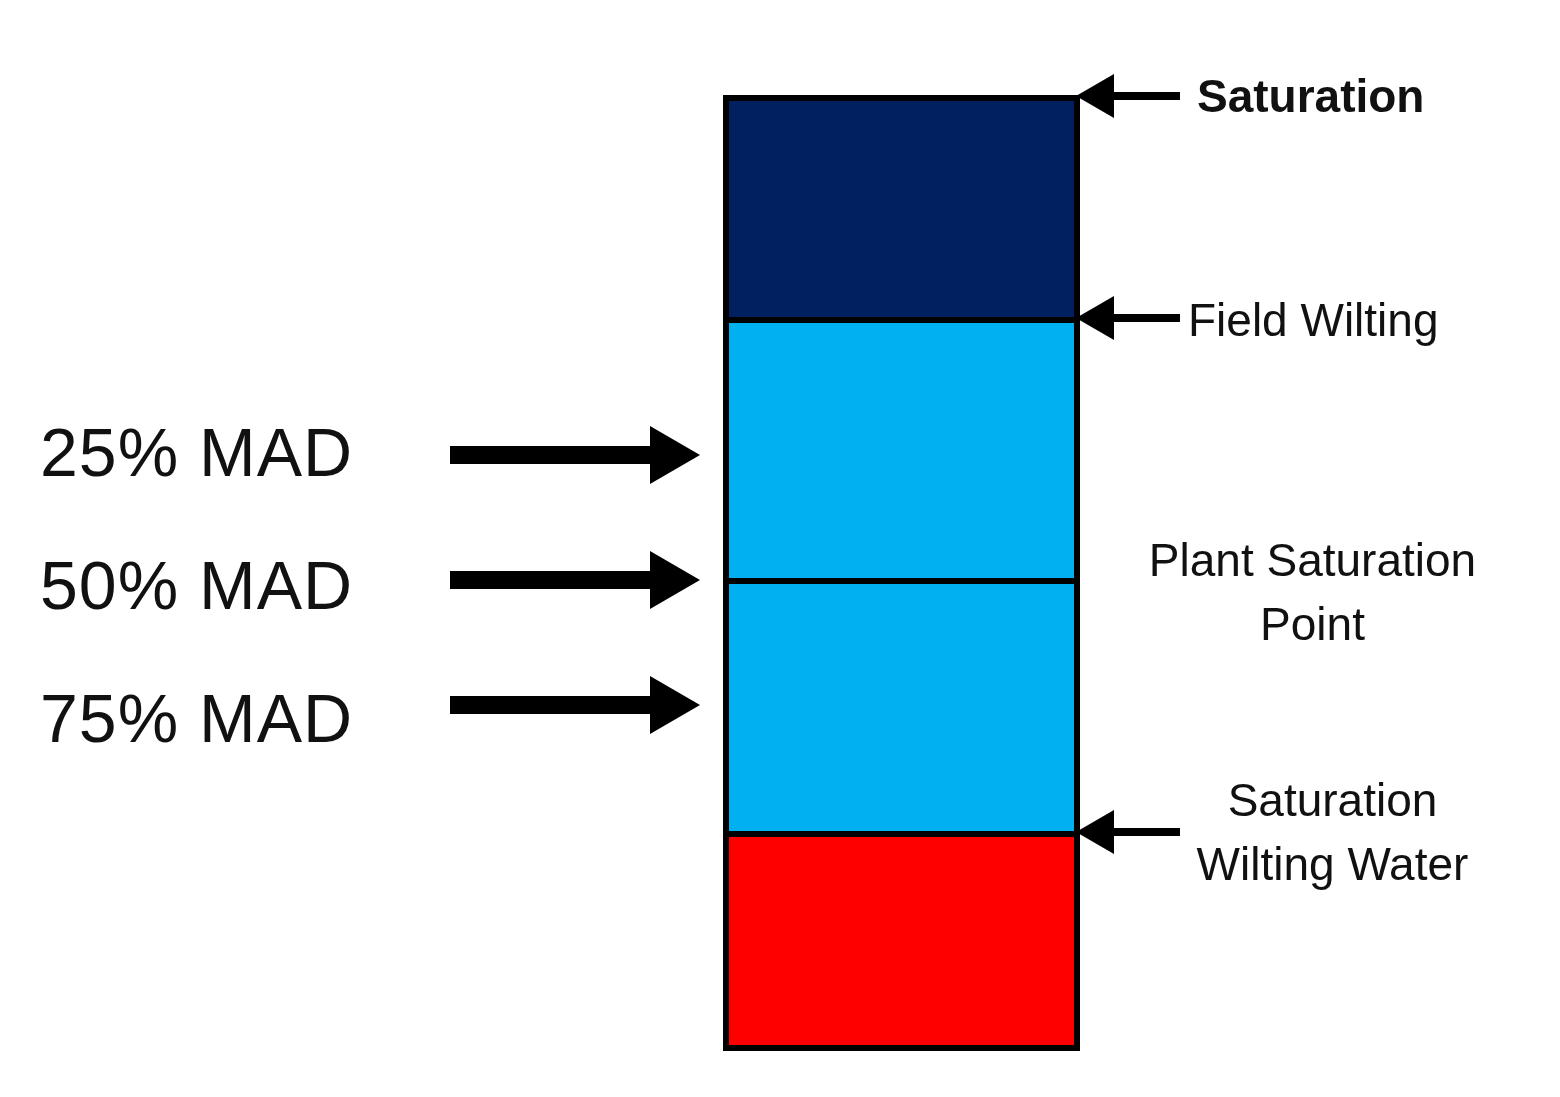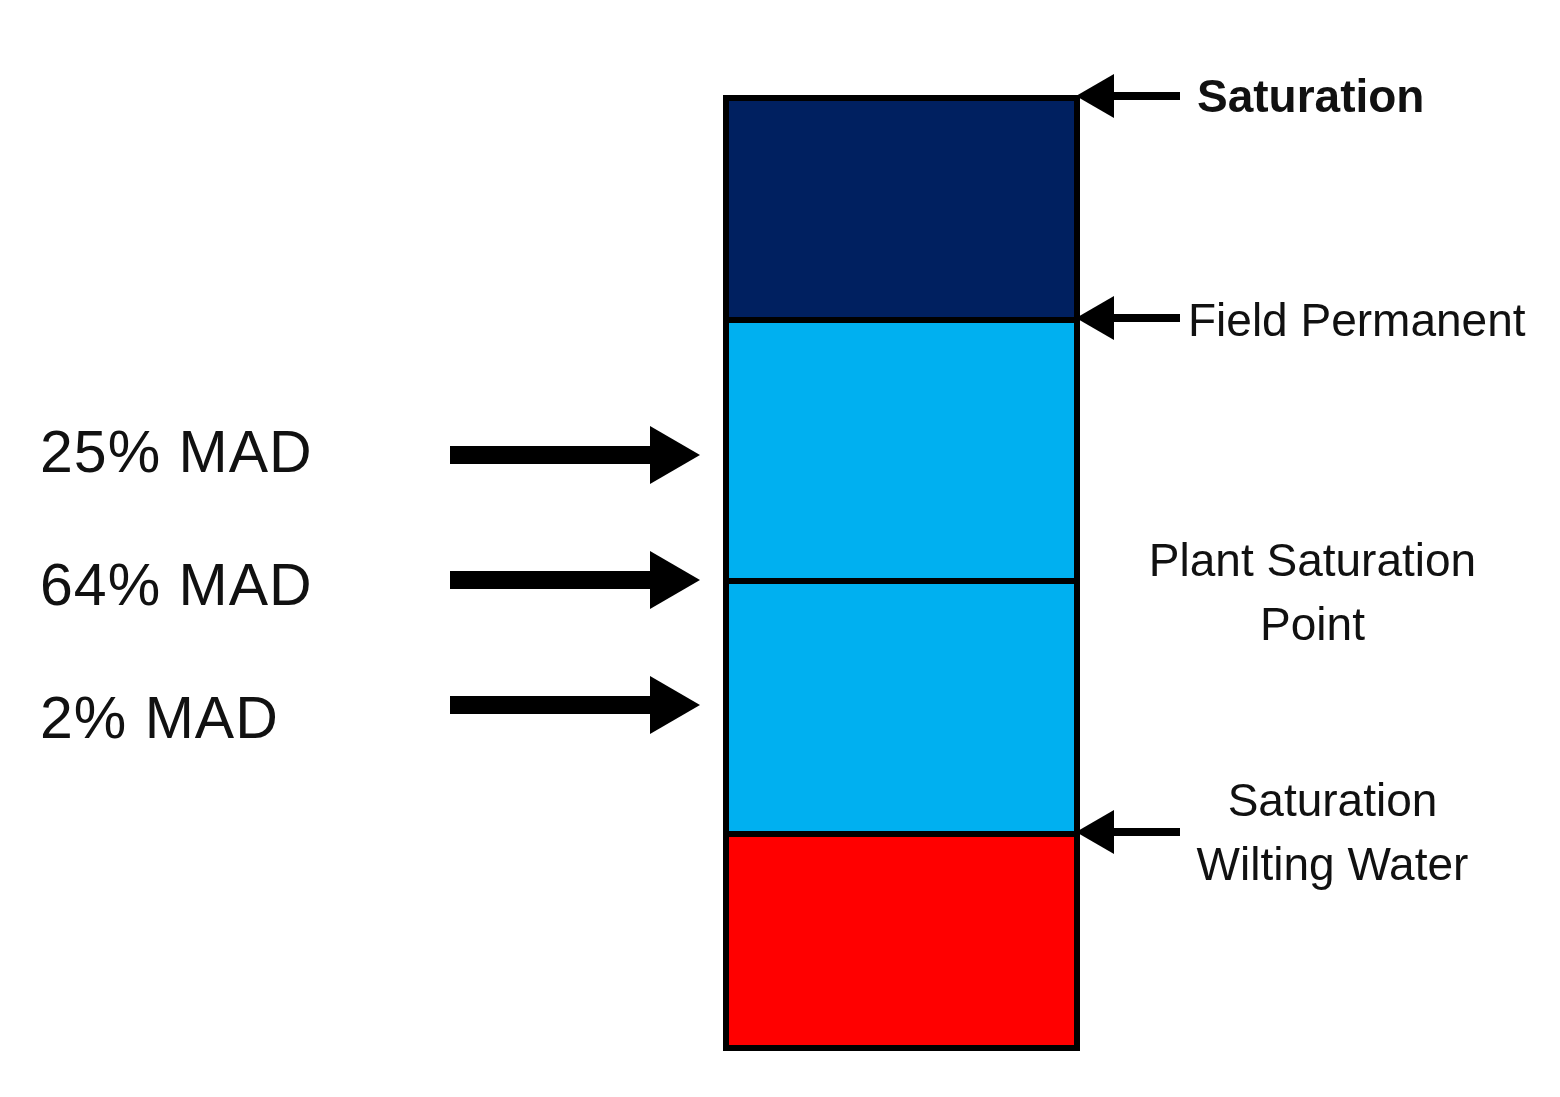--- a/index.html
+++ b/index.html
@@ -28,21 +28,21 @@
   .seg { width: 100%; box-sizing: border-box; }
   .seg-1 { height: 216px; }
   .seg-2 { height: 261px; border-top: 6px solid #000; }
   .seg-3 { height: 253px; border-top: 6px solid #000; }
   .seg-4 { height: 214px; border-top: 6px solid #000; }
 
   
   .mad-label {
     position: absolute;
     left: 40px;
-    font-size: 59px;
+    font-size: 68px;
     line-height: 86px;
     white-space: nowrap;
     letter-spacing: 1px;
   }
   .mad-25 { top: 409px; }
   .mad-50 { top: 542px; }
   .mad-75 { top: 675px; }
 
   
   .thick-arrow { position: absolute; left: 450px; width: 250px; height: 58px; }
@@ -96,22 +96,22 @@
 <div class="canvas">
 
   <div class="column">
     <div class="seg seg-1" style="background-color: rgb(0, 32, 96);"></div>
     <div class="seg seg-2" style="background-color: rgb(0, 176, 240);"></div>
     <div class="seg seg-3" style="background-color: rgb(0, 176, 240);"></div>
     <div class="seg seg-4" style="background-color: rgb(255, 0, 0);"></div>
   </div>
 
   <div class="mad-label mad-25">25% MAD</div>
-  <div class="mad-label mad-50">64% MAD</div>
-  <div class="mad-label mad-75">2% MAD</div>
+  <div class="mad-label mad-50">50% MAD</div>
+  <div class="mad-label mad-75">75% MAD</div>
 
   <div class="thick-arrow ta-25">
     <div class="shaft"></div>
     <div class="head"></div>
   </div>
   <div class="thick-arrow ta-50">
     <div class="shaft"></div>
     <div class="head"></div>
   </div>
   <div class="thick-arrow ta-75">
@@ -126,21 +126,21 @@
   <div class="thin-arrow tn-fc">
     <div class="head"></div>
     <div class="shaft"></div>
   </div>
   <div class="thin-arrow tn-pwp">
     <div class="head"></div>
     <div class="shaft"></div>
   </div>
 
   <div class="r-label lbl-sat">Saturation</div>
-  <div class="r-label lbl-fc">Field Permanent</div>
+  <div class="r-label lbl-fc">Field Wilting</div>
   <div class="r-label lbl-paw">
     <div>Plant Saturation</div>
     <div>Point</div>
   </div>
   <div class="r-label lbl-pwp">
     <div>Saturation</div>
     <div>Wilting Water</div>
   </div>
 
 </div>

